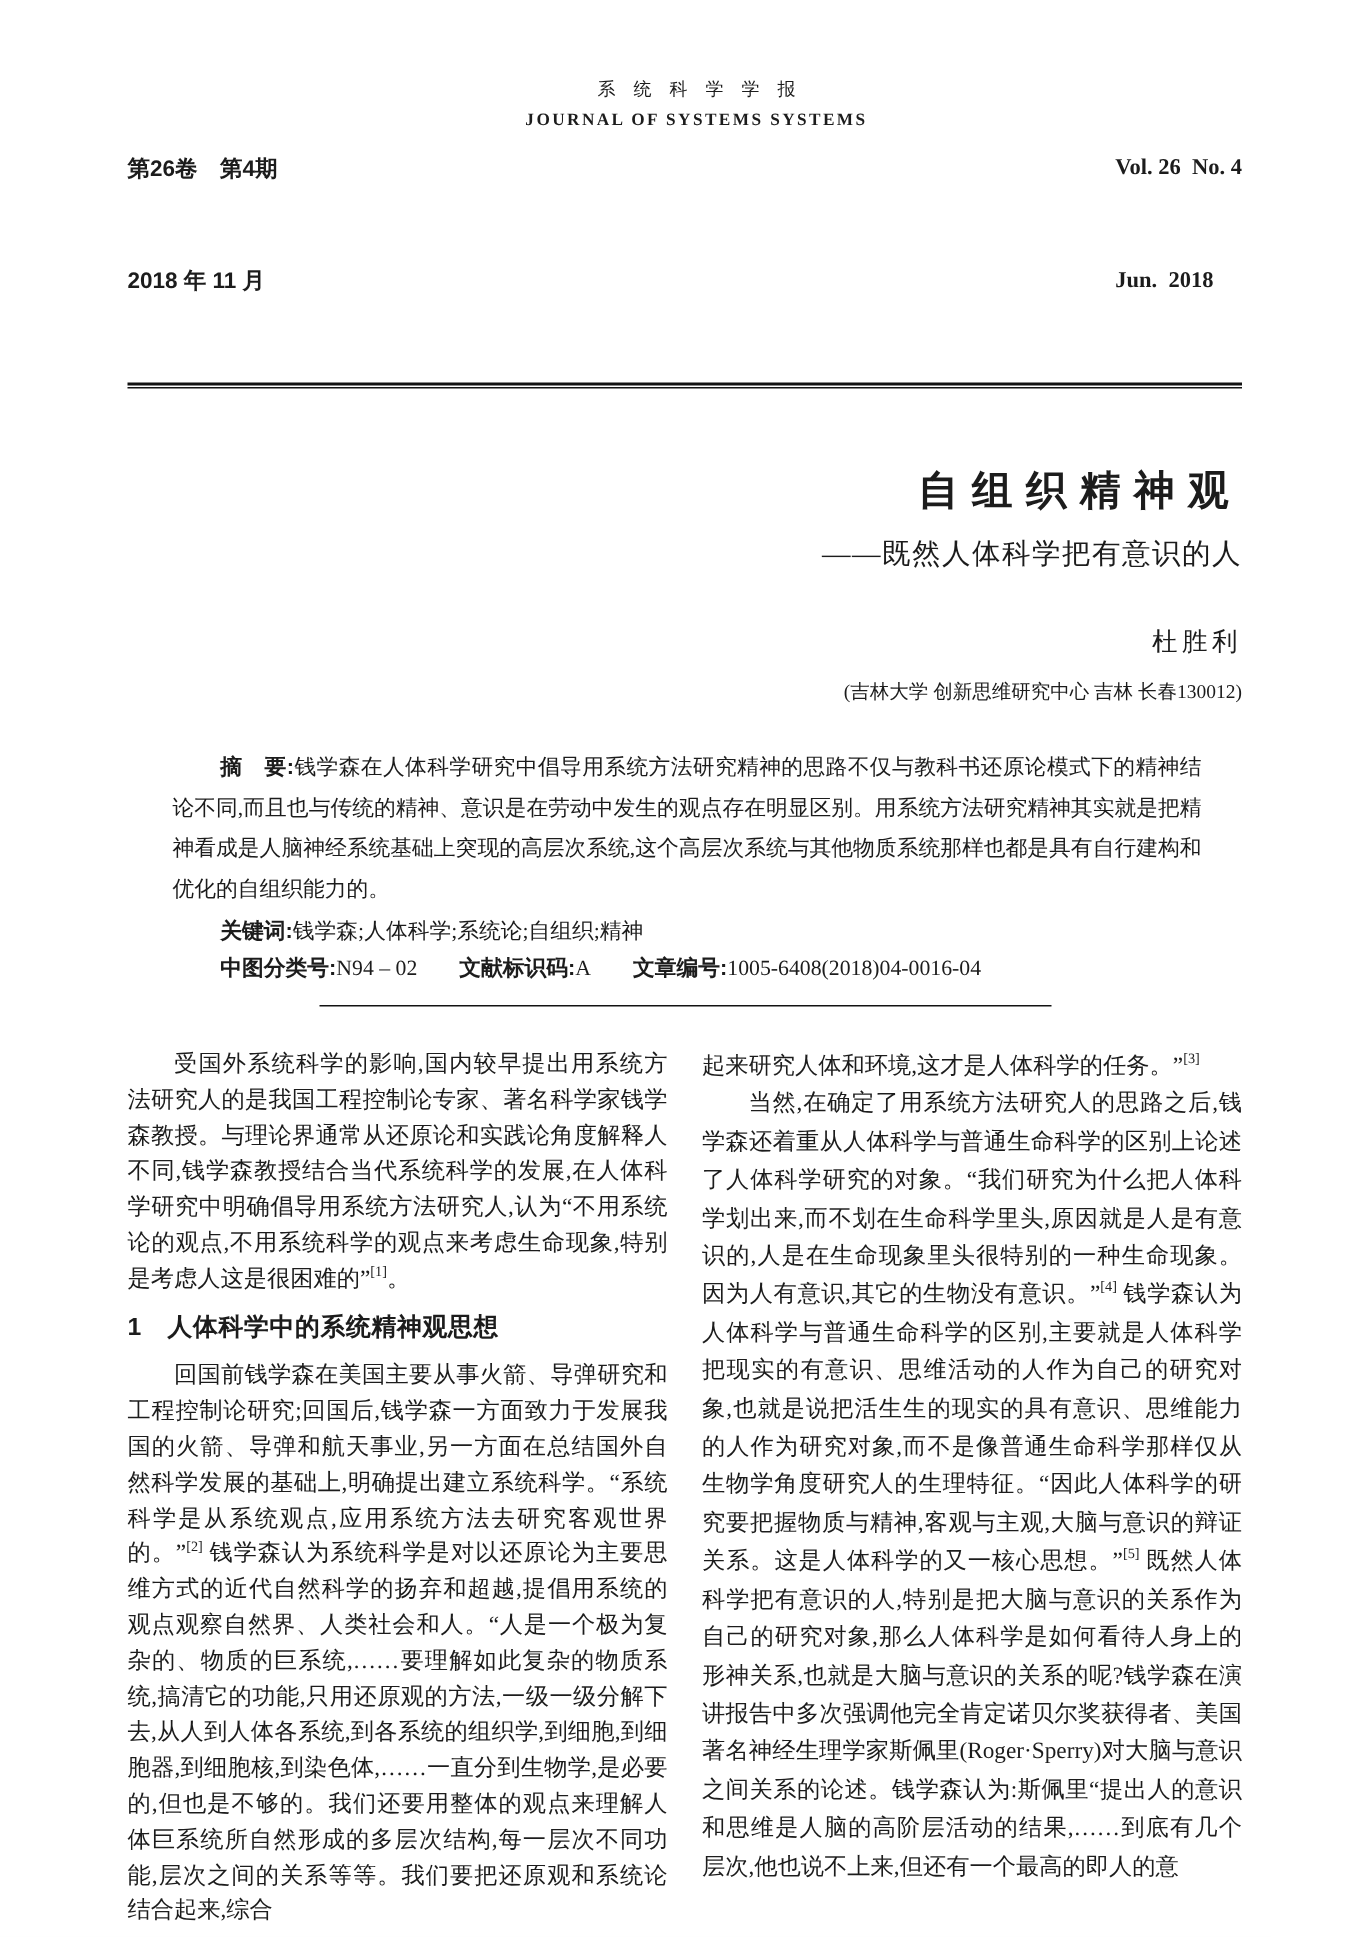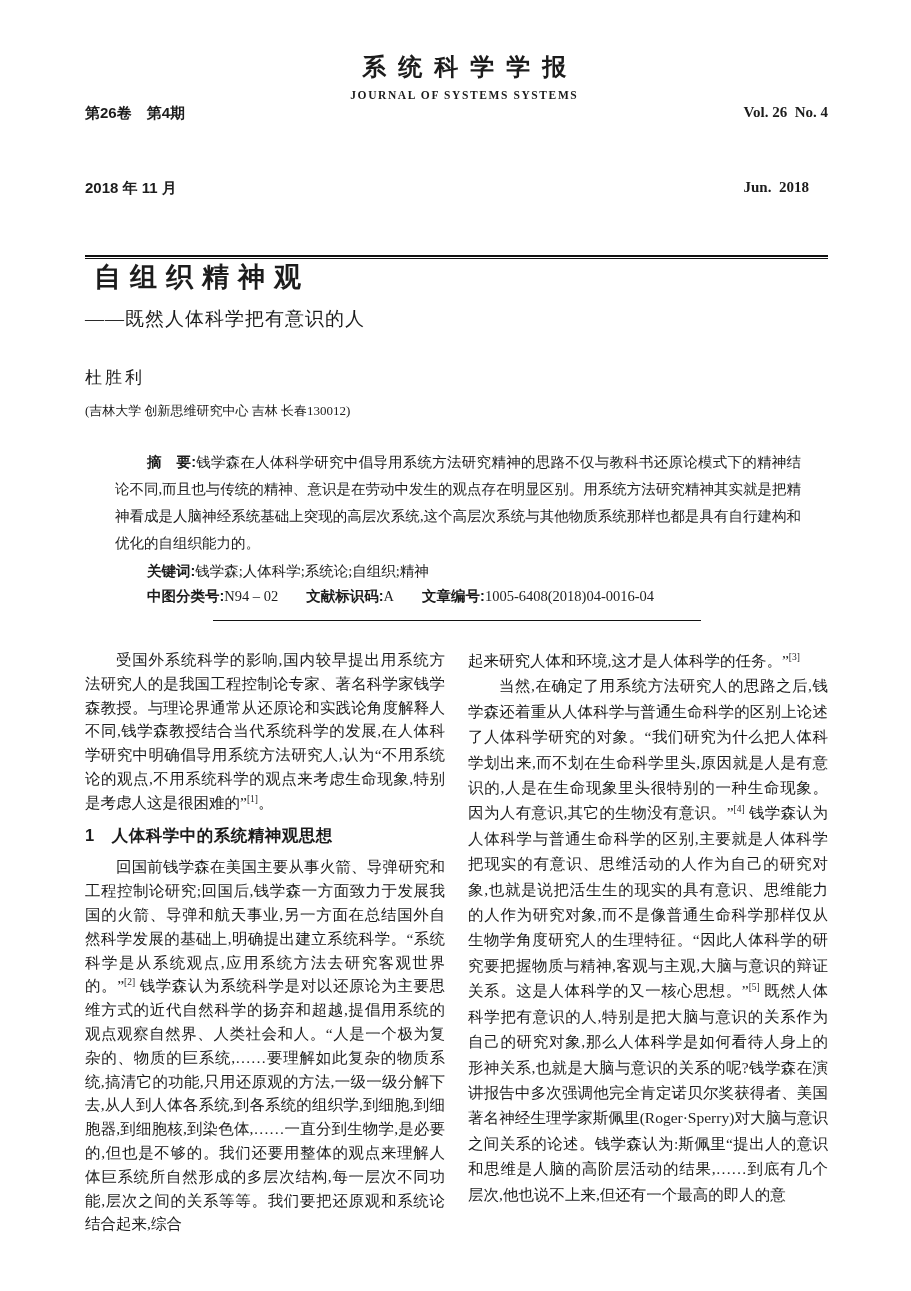--- a/index.html
+++ b/index.html
@@ -19,27 +19,27 @@
     overflow: hidden;
   }
 
   
   .journal-header { display: flex; justify-content: space-between; align-items: flex-start; }
   .jh-left {
     font-family: "Liberation Sans", "DejaVu Sans", sans-serif;
     font-weight: bold; font-size: 15px; line-height: 25px; white-space: pre;
   }
   .jh-center { text-align: center; flex: 1; margin-top: 1px; }
-  .cn-title { font-size: 24px; font-weight: bold; letter-spacing: 12px; padding-left: 12px; }
+  .cn-title { font-size: 12px; font-weight: normal; letter-spacing: 12px; padding-left: 12px; }
   .en-title { font-size: 11.5px; font-weight: bold; letter-spacing: 1.6px; margin-top: 6px; }
   .jh-right { font-weight: bold; font-size: 15px; line-height: 25px; white-space: pre; }
   .double-rule { margin-top: 5px; height: 4px; border-top: 2.5px solid #121212; border-bottom: 1.5px solid #121212; }
 
   
-  .title-block { text-align: left; }
+  .title-block { text-align: right; margin-top: 50px; }
   .article-title {
     font-family: "Liberation Sans", "DejaVu Sans", sans-serif;
     font-size: 27px; font-weight: bold; letter-spacing: 9px; padding-left: 9px; margin: 0;
   }
   .article-subtitle { font-size: 19px; margin-top: 11px; letter-spacing: 1px; }
   .author-name { font-size: 17px; margin-top: 34px; letter-spacing: 3px; }
   .author-affiliation { font-size: 13px; margin-top: 13px; }
 
   
   .meta-block { margin: 29px 27px 0 30px; font-size: 14.5px; }

